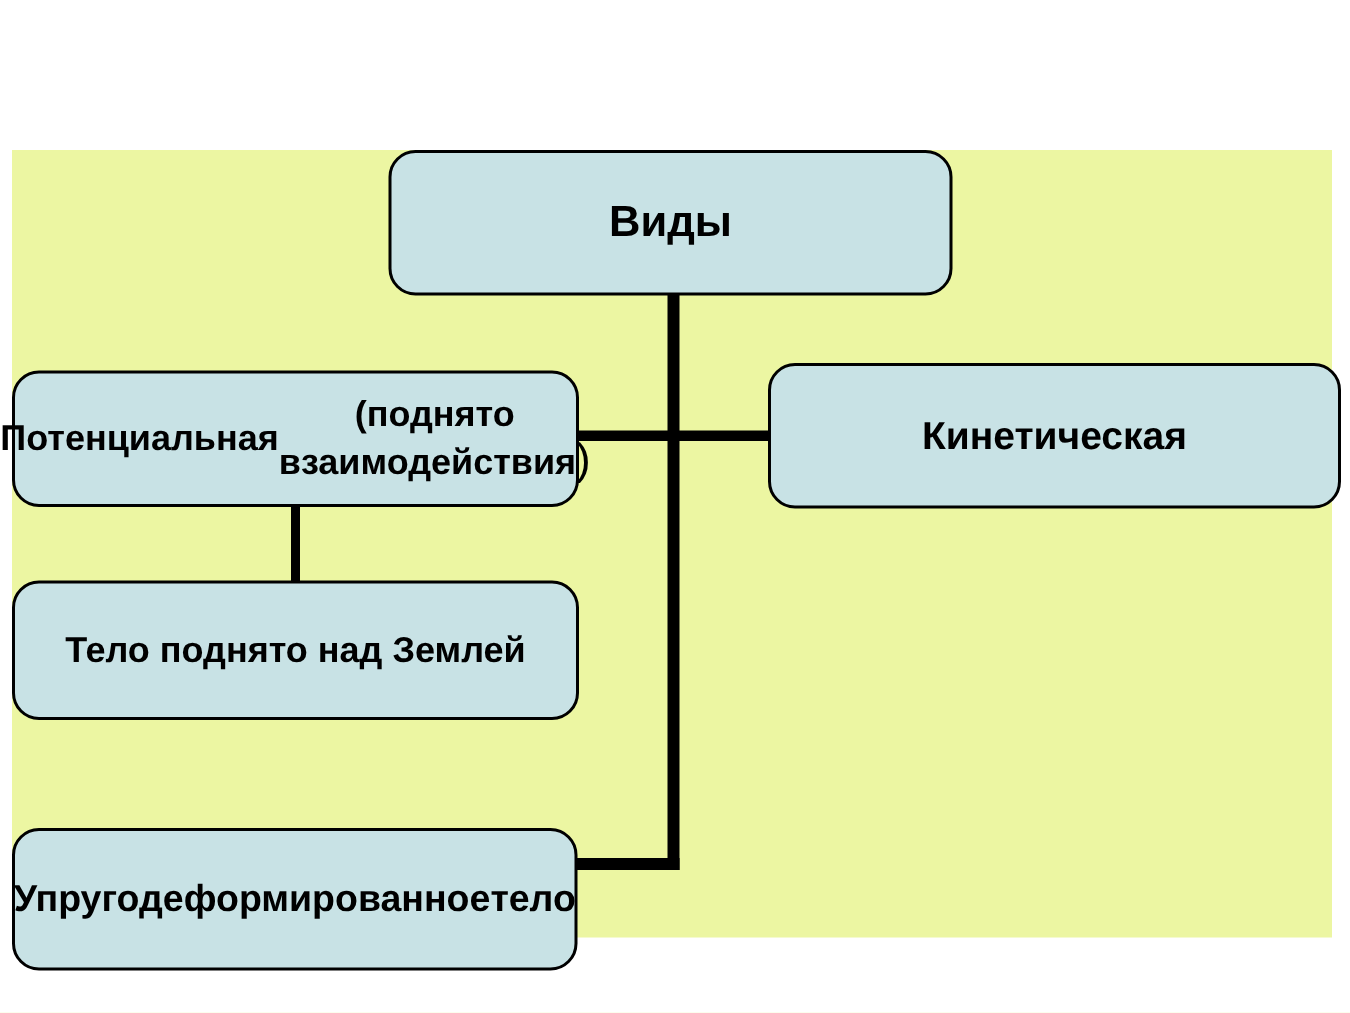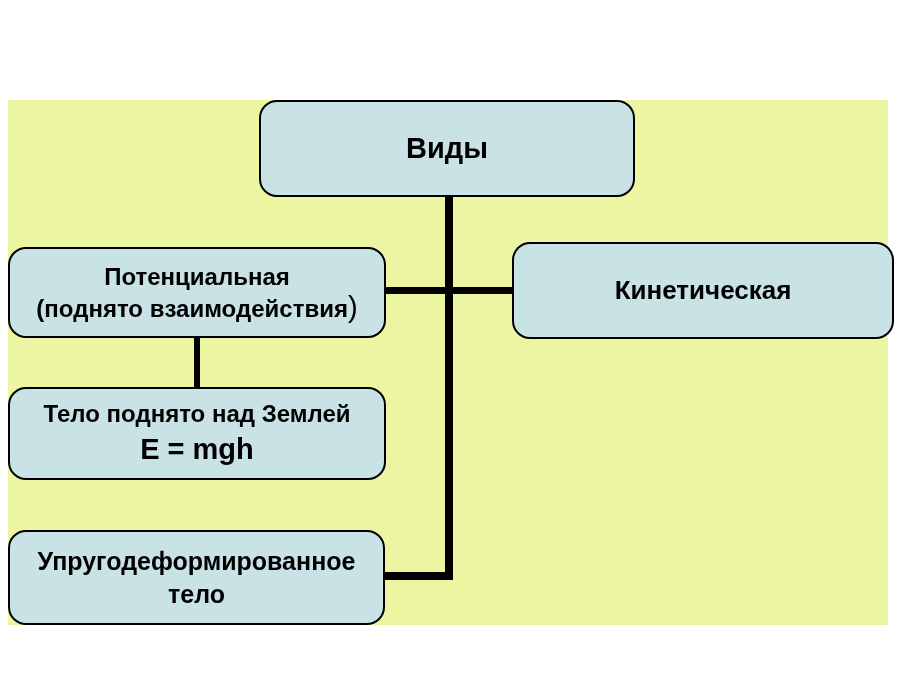--- a/index.html
+++ b/index.html
@@ -24,40 +24,40 @@
     height: 525px;
     background: var(--panel-bg, #ecf6a2);
   }
   .node {
     position: absolute;
     box-sizing: border-box;
     background: var(--node-bg, #c8e2e5);
     border: 2px solid var(--node-border, #000000);
     border-radius: 18px;
     display: flex;
-    flex-direction: column;
+    flex-direction: row;
     justify-content: center;
     align-items: center;
-    text-align: left;
+    text-align: center;
     font-weight: bold;
     color: var(--text, #000000);
   }
   .connector {
     position: absolute;
     background: var(--connector, #000000);
   }
   .title-node   { left: 259px; top: 100px; width: 376px; height: 97px;
                   font-size: 29px; line-height: 1.25; }
   .potential-node { left: 8px;  top: 247px; width: 378px; height: 91px;
                   font-size: 24px; line-height: 1.32; }
   .kinetic-node { left: 512px; top: 242px; width: 382px; height: 97px;
                   font-size: 26px; line-height: 1.22; }
   .raised-node  { left: 8px;  top: 387px; width: 378px; height: 93px;
                   font-size: 24px; line-height: 1.3; }
-  .elastic-node { left: 8px;  top: 530px; width: 377px; height: 95px;
+  .elastic-node { left: 8px;  top: 552px; width: 377px; height: 95px;
                   font-size: 25px; line-height: 1.3; }
 
   .raised-node .formula { font-size: 29px; margin-top: 2px; }
   .thin-paren { font-weight: 400; font-size: 1.22em; line-height: 0; }
   sup.fsup { font-size: 0.62em; vertical-align: super; line-height: 0; }
 
   .conn-main-v   { left: 445px; top: 195px; width: 8px;  height: 385px; }
   .conn-mid-h    { left: 385px; top: 287px; width: 128px; height: 7px; }
   .conn-sub-v    { left: 194px; top: 336px; width: 6px;  height: 53px; }
   .conn-bottom-h { left: 384px; top: 572px; width: 69px; height: 8px; }
@@ -82,21 +82,20 @@
     <div>Потенциальная</div>
     <div><span>(поднято взаимодействия</span><span class="thin-paren">)</span></div>
   </div>
 
   <div class="node kinetic-node">
     <div>Кинетическая</div>
   </div>
 
   <div class="node raised-node">
     <div>Тело поднято над Землей</div>
-    <div class="formula">E = mgh</div>
   </div>
 
   <div class="node elastic-node">
     <div>Упругодеформированное</div>
     <div>тело</div>
   </div>
 
 </div>
 
 </body></html>

